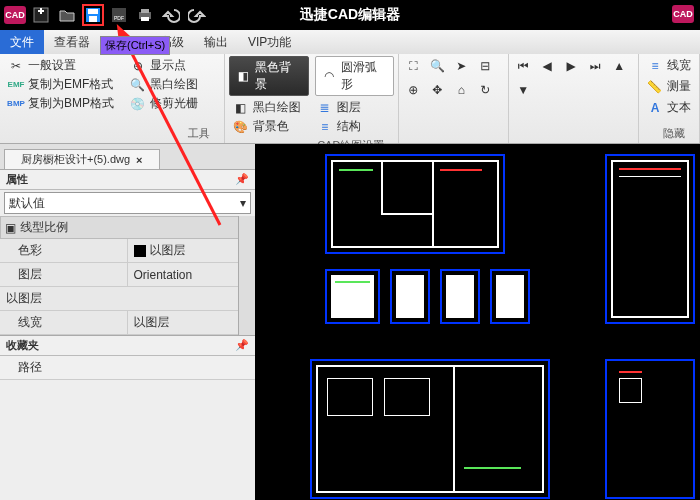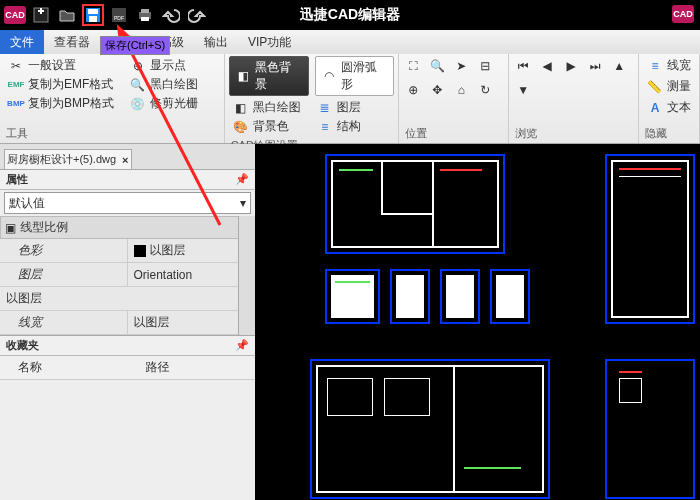--- a/index.html
+++ b/index.html
@@ -16,44 +16,44 @@
   
   .menu-bar { height: 24px; background: linear-gradient(#f5f5f5,#e0e0e0); display: flex; align-items: stretch; font-size: 12px; color: #333; }
   .menu-item { padding: 0 10px; display: flex; align-items: center; cursor: pointer; }
   .menu-item.active { background: #2a6cd6; color: #fff; }
   .save-tooltip { position: absolute; left: 100px; top: 36px; background: #8b5cf6; border: 1px solid #888; padding: 1px 4px; font-size: 11px; z-index: 100; white-space: nowrap; }
   
   
   .ribbon { height: 90px; background: linear-gradient(#f7f7f7,#e8e8e8); display: flex; border-bottom: 1px solid #aaa; font-size: 12px; color: #333; }
   .ribbon-group { border-right: 1px solid #ccc; display: flex; flex-direction: column; }
   .ribbon-group-body { flex: 1; display: flex; flex-direction: column; padding: 2px 4px; gap: 2px; }
-  .ribbon-group-label { text-align: left; font-size: 11px; color: #555; padding: 0 6px 2px; }
+  .ribbon-group-label { text-align: right; font-size: 11px; color: #555; padding: 0 14px 2px; }
   .rb-btn { display: flex; align-items: center; gap: 4px; padding: 1px 4px; white-space: nowrap; cursor: pointer; }
   .rb-mini-icon { width: 16px; height: 16px; display: inline-flex; align-items: center; justify-content: center; }
   .rb-twocol { display: flex; gap: 8px; }
   .rb-pill { background: #fff; border: 1px solid #aaa; border-radius: 2px; padding: 2px 6px; display: flex; align-items: center; gap: 4px; }
   .rb-pill.dark { background: linear-gradient(#4a4a4a,#2a2a2a); color: #fff; border-color: #555; }
   
   
   .main { display: flex; height: calc(500px - 30px - 24px - 90px); }
   .left-panel { width: 255px; background: #eee; display: flex; flex-direction: column; font-size: 12px; color: #333; }
   
   .doc-tab-bar { height: 26px; background: #e0e0e0; border-bottom: 1px solid #aaa; display: flex; align-items: flex-end; padding-left: 4px; }
-  .doc-tab { background: #f5f5f5; border: 1px solid #aaa; border-bottom: none; padding: 2px 2px; font-size: 11px; display: flex; align-items: center; gap: 6px; }
+  .doc-tab { background: #f5f5f5; border: 1px solid #aaa; border-bottom: none; padding: 2px 16px; font-size: 11px; display: flex; align-items: center; gap: 6px; }
   .doc-tab .close { cursor: pointer; font-weight: bold; }
   
   .panel-head { height: 20px; background: #f0f0f0; border-bottom: 1px solid #bbb; display: flex; align-items: center; justify-content: space-between; padding: 0 6px; font-size: 11px; font-weight: bold; }
   .pin { font-size: 11px; }
   
   .combo { height: 22px; border: 1px solid #999; background: #fff; display: flex; align-items: center; justify-content: space-between; padding: 0 4px; margin: 2px 4px; }
   
   .prop-grid { flex: 0 0 auto; }
   .prop-section-head { background: #dcdcdc; border: 1px solid #bbb; padding: 2px 4px; display: flex; align-items: center; gap: 4px; }
   .prop-row { display: flex; border-bottom: 1px solid #ccc; background: #e8e8e8; }
-  .prop-row .k { width: 50%; padding: 3px 18px; border-right: 1px solid #ccc; font-style: italic; }
+  .prop-row .k { width: 50%; padding: 3px 18px; border-right: 1px solid #ccc; }
   .prop-row .v { width: 50%; padding: 3px 6px; display:flex; align-items:center; gap:4px;}
   .blk { width: 12px; height: 12px; background: #000; display: inline-block; }
   .scroll-y { position: relative; }
   .scroll-y::after { content:""; position:absolute; right:0; top:0; bottom:0; width:16px; background:#ddd; border-left:1px solid #aaa;}
   
   .fav-panel { margin-top: auto; flex:1; border-top:1px solid #aaa;}
   .fav-cols { display:flex; background:#f0f0f0; border-bottom:1px solid #ccc;}
   .fav-cols .c { padding:3px 10px 3px 18px; width:50%; }
   
   
@@ -213,33 +213,31 @@
     <div class="ribbon-group-body" style="flex-direction:row;flex-wrap:wrap;gap:4px;align-content:flex-start">
       <span class="rb-mini-icon" style="width:20px;height:20px">⛶</span>
       <span class="rb-mini-icon" style="width:20px;height:20px">🔍</span>
       <span class="rb-mini-icon" style="width:20px;height:20px">➤</span>
       <span class="rb-mini-icon" style="width:20px;height:20px">⊟</span>
       <span class="rb-mini-icon" style="width:20px;height:20px">⊕</span>
       <span class="rb-mini-icon" style="width:20px;height:20px">✥</span>
       <span class="rb-mini-icon" style="width:20px;height:20px">⌂</span>
       <span class="rb-mini-icon" style="width:20px;height:20px">↻</span>
     </div>
-    <div class="ribbon-group-label">位置</div>
   </div>
 
   <div class="ribbon-group" style="width:130px">
     <div class="ribbon-group-body" style="flex-direction:row;flex-wrap:wrap;gap:4px;align-content:flex-start">
       <span class="rb-mini-icon" style="width:20px;height:20px">⏮</span>
       <span class="rb-mini-icon" style="width:20px;height:20px">◀</span>
       <span class="rb-mini-icon" style="width:20px;height:20px">▶</span>
       <span class="rb-mini-icon" style="width:20px;height:20px">⏭</span>
       <span class="rb-mini-icon" style="width:20px;height:20px">▲</span>
       <span class="rb-mini-icon" style="width:20px;height:20px">▼</span>
     </div>
-    <div class="ribbon-group-label">浏览</div>
   </div>
 
   <div class="ribbon-group" style="flex:1">
     <div class="ribbon-group-body">
       <div class="rb-btn">
           <span class="rb-mini-icon" style="color:#37d">≡</span>
           <span>线宽</span>
         </div>
       <div class="rb-btn">
           <span class="rb-mini-icon">📏</span>
@@ -296,21 +294,20 @@
           <div class="v">以图层</div>
         </div>
     </div>
 
     <div class="fav-panel">
       <div class="panel-head">
         <span>收藏夹</span>
         <span class="pin">📌</span>
       </div>
       <div class="fav-cols">
-        <div class="c">名称</div>
         <div class="c">路径</div>
       </div>
     </div>
   </div>
 
   <div class="canvas">
 
     <div class="cad-tile" style="left:70px;top:10px;width:180px;height:100px">
       <div class="inner">
         <div class="wl" style="left:0;top:0;width:100%;height:2px"></div>

